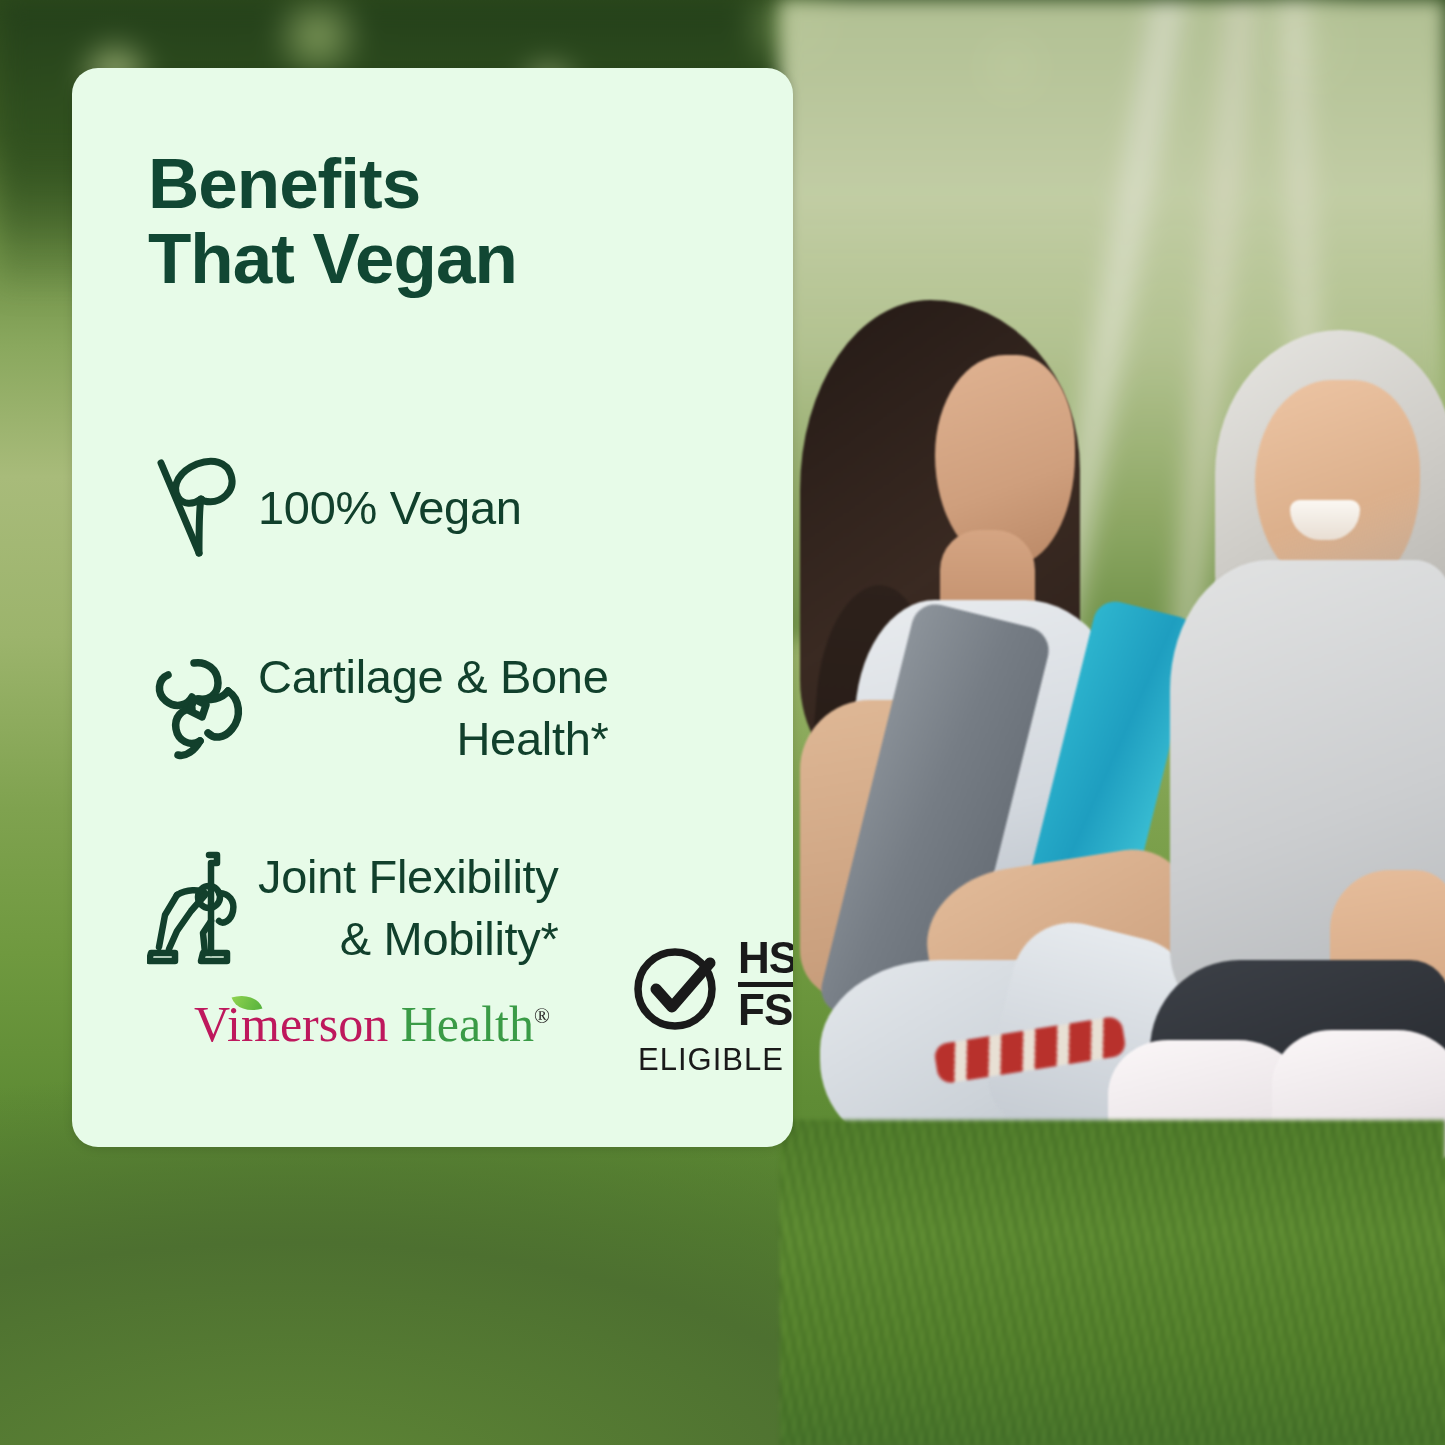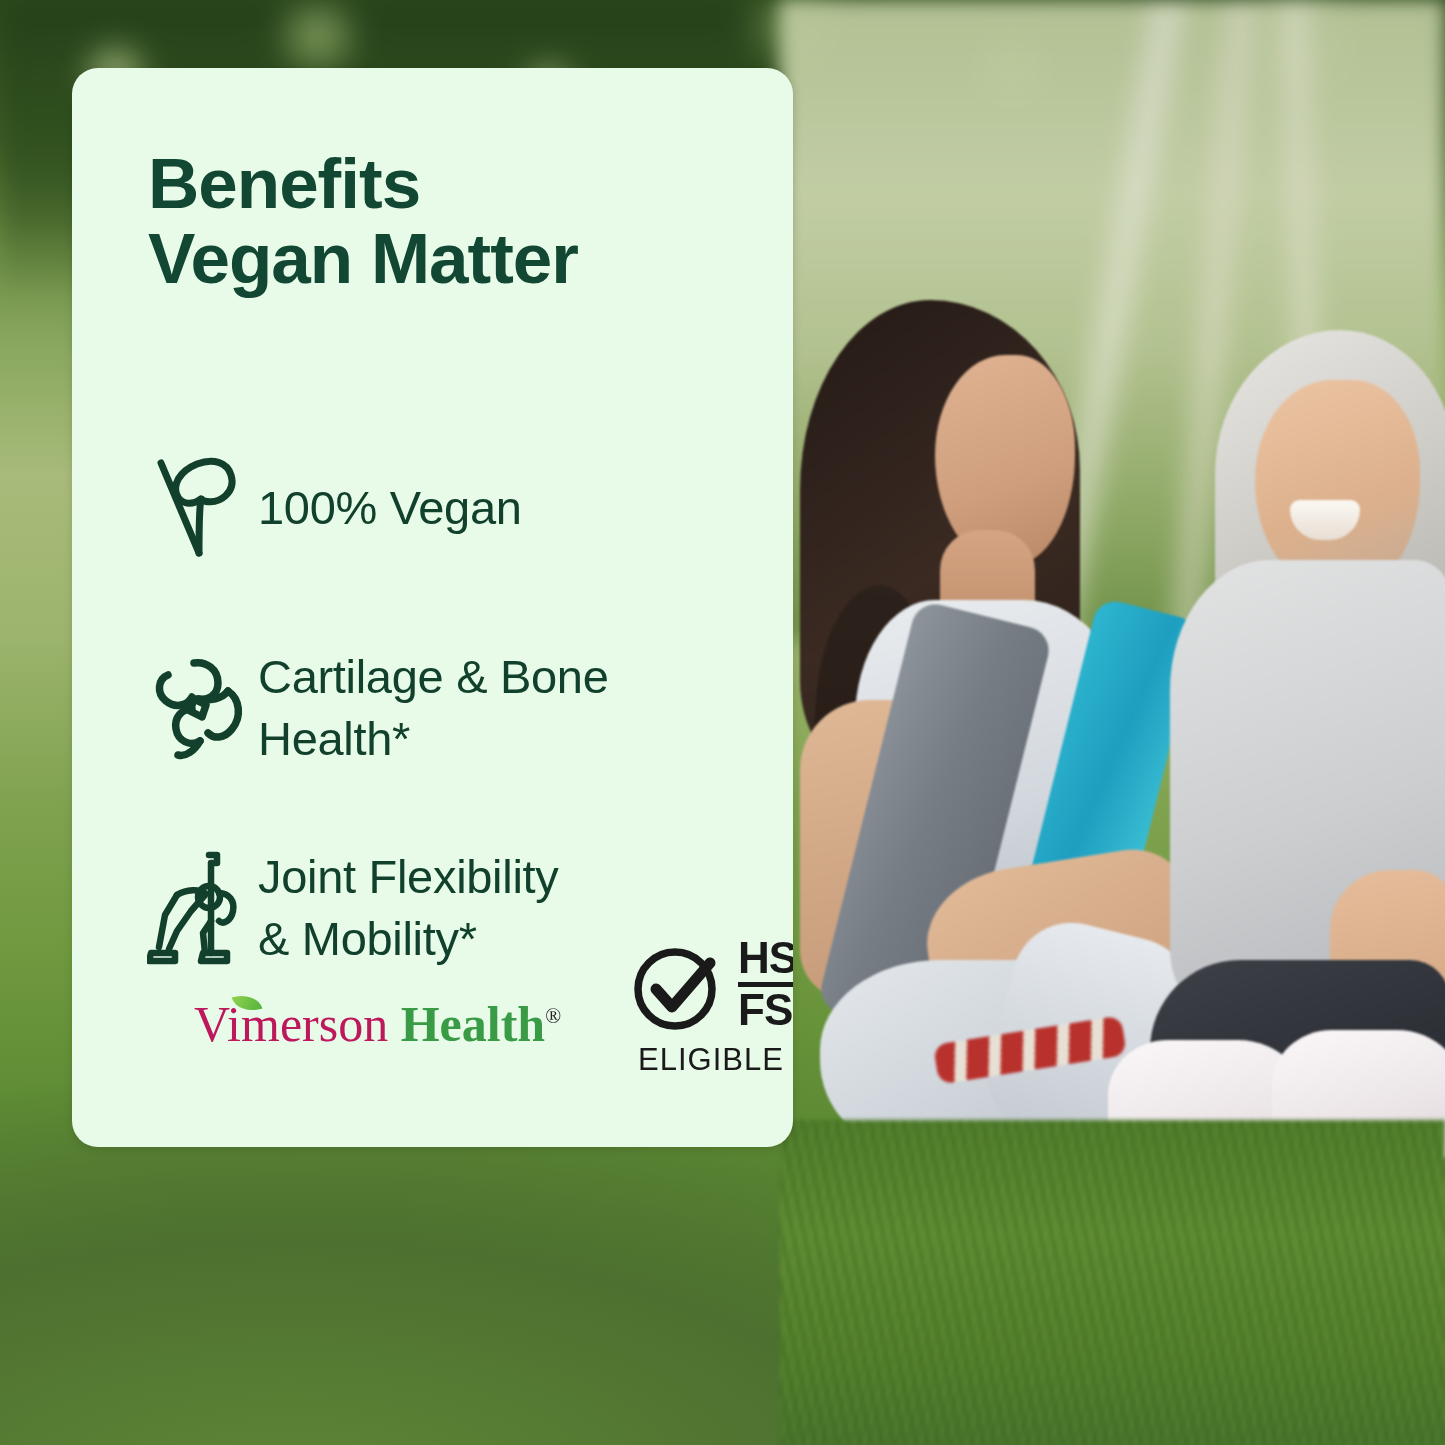--- a/index.html
+++ b/index.html
@@ -180,21 +180,21 @@
     box-shadow:0 2px 10px rgba(0,0,0,.13);
     overflow:hidden;
   }
 
   #card-heading {
     position:absolute; left:76px; top:78px;
     font-size:71px; font-weight:bold; line-height:1.06;
     color:#114733; letter-spacing:-1px;
   }
 
-  #benefits-list { position:absolute; left:68px; top:340px; width:640px; }
+  #benefits-list { position:absolute; left:68px; top:340px; width:640px;text-align:right; }
   .benefit-row { display:flex; align-items:center; height:200px; }
   .benefit-icon {
     width:118px; flex:0 0 118px;
     display:flex; align-items:center; justify-content:center;
   }
   .benefit-icon svg { display:block; }
   .benefit-label {
     font-size:47px; font-weight:300; line-height:1.33;
     color:#11402c; letter-spacing:-.3px; white-space:pre-line;
   }
@@ -202,21 +202,21 @@
   
   #card-footer { position:absolute; left:0; right:0; bottom:40px; height:170px; }
 
   #brand-logo {
     position:absolute; left:122px; top:58px;
     font-family:"Liberation Serif", serif;
     font-size:50px; white-space:nowrap;
   }
   #brand-logo .v-wrap { position:relative; display:inline-block; }
   #brand-logo .brand-first { color:#be185d; }
-  #brand-logo .brand-second { color:#3a9b46; font-weight:bold; }
+  #brand-logo .brand-second { color:#3a9b46; font-weight:normal; }
   #brand-logo .brand-reg {
     font-size:21px; vertical-align:super; color:#231f20;
   }
   #leaf-mark {
     position:absolute; left:40px; top:-2px; width:26px; height:20px;
     background:linear-gradient(135deg,#8fd24f 0%,#56b23d 100%);
     border-radius:0 100% 0 100%;
     transform:rotate(-18deg);
   }
 
@@ -263,21 +263,21 @@
   <div class="person" id="red-strap"></div>
   <div class="shoe" id="shoe1"></div>
   <div class="shoe" id="shoe2"></div>
   <div id="grass-fg"></div>
 </div>
 
 <div id="benefits-card">
 
   <div id="card-heading">
     <div>Benefits</div>
-    <div>Vegan Matter</div>
+    <div>That Vegan</div>
   </div>
 
   <div id="benefits-list">
 
     <div class="benefit-row">
       <span class="benefit-icon">
         <svg width="104" height="110" viewBox="0 0 104 110" fill="none" stroke="#12402c" stroke-width="7" stroke-linecap="round" stroke-linejoin="round">
           <path d="M14 10 L52 100"></path>
           <path d="M52 100 C52 72 52 56 54 46"></path>
           <path d="M54 46 C46 52 36 52 31 44 C24 32 33 18 50 11 C66 5 80 9 84 22 C89 38 74 52 57 48 Z"></path>

